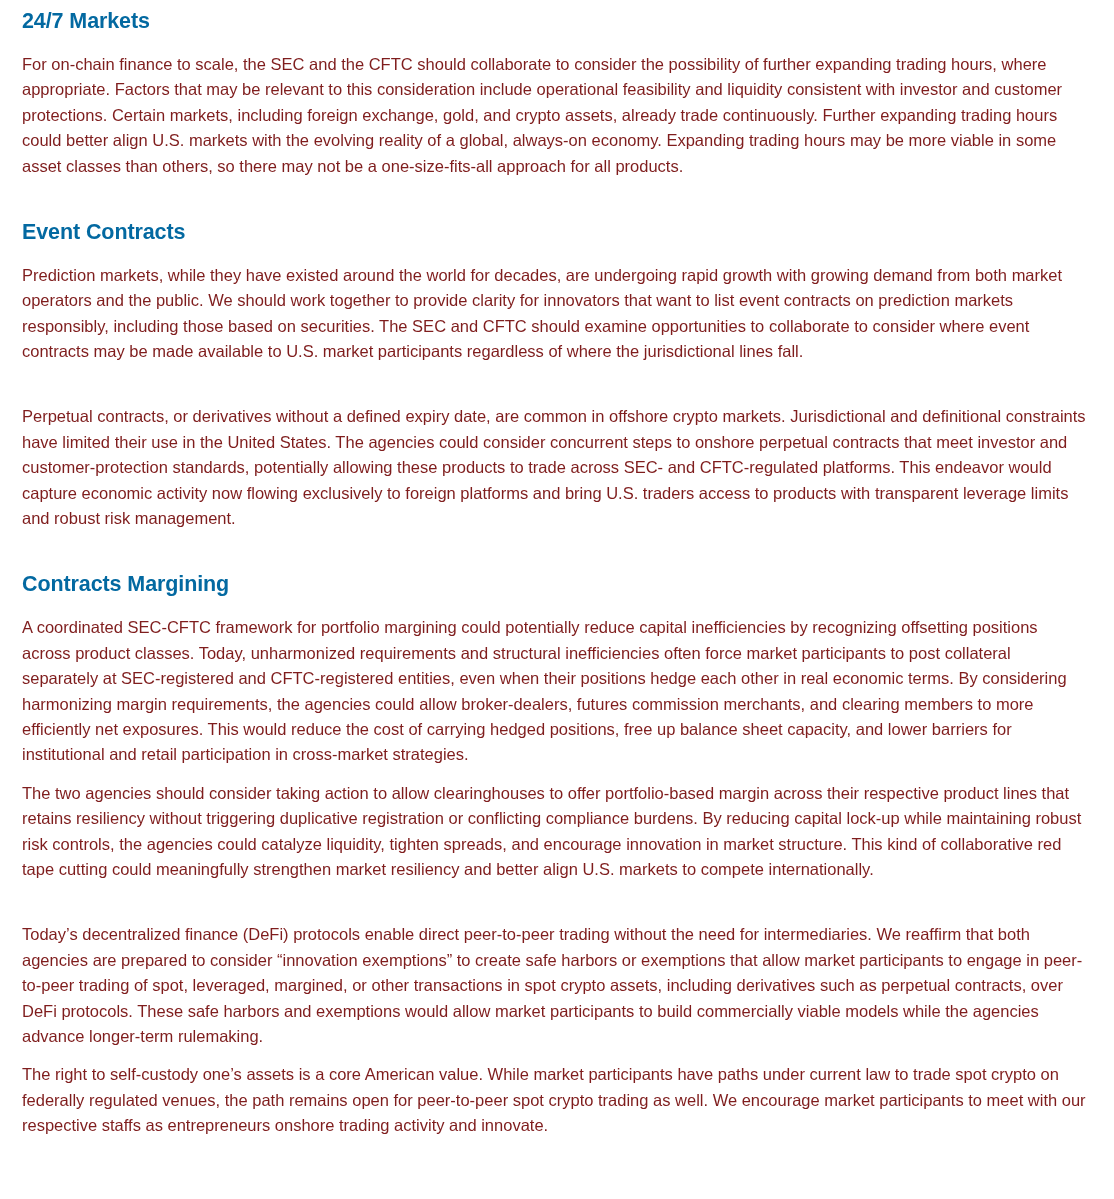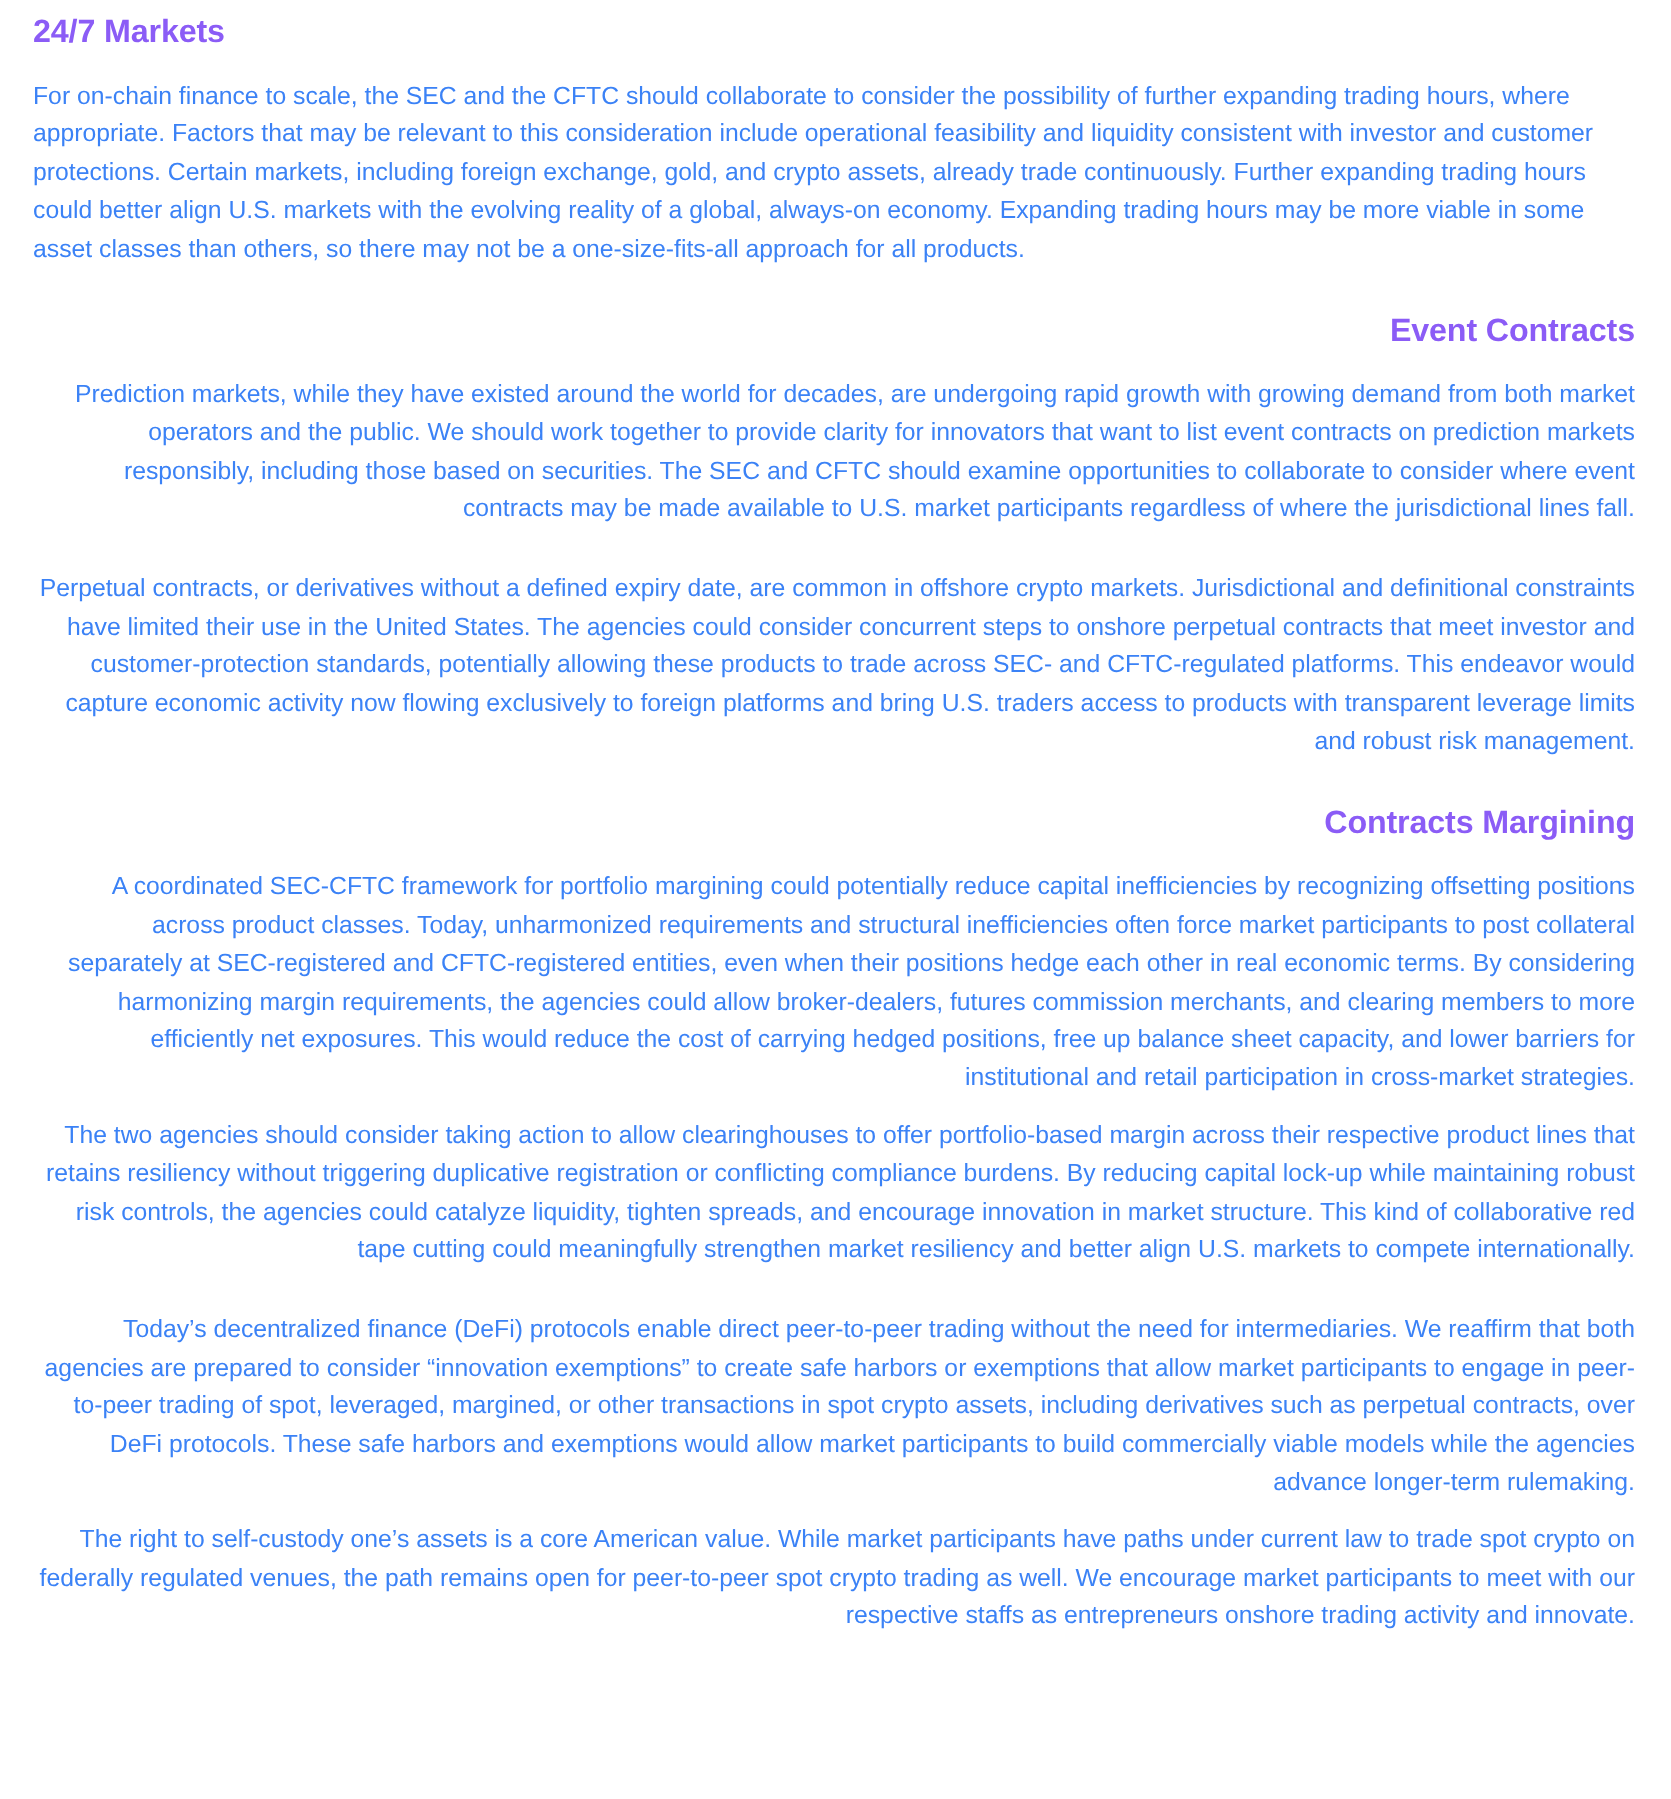--- a/index.html
+++ b/index.html
@@ -10,36 +10,35 @@
   body {
     width: 1114px;
     min-height: 1199px;
     padding: 8px 24px 6px 22px;
     color: #202124;
   }
   .doc {
     width: 100%;
   }
   .doc section + section {
-    margin-top: 28px;
-    text-align: right;
+    margin-top: 40px;
   }
   .doc h2 {
     font-size: 21.5px;
     line-height: 1.25;
     font-weight: 700;
-    color: #8b5cf6;
+    color: #0369a1;
     letter-spacing: -0.1px;
     margin: 0 0 17px 0;
   }
   .doc p {
     font-size: 16.5px;
     line-height: 25.4px;
     font-weight: 400;
-    color: #3b82f6;
+    color: #7f1d1d;
     margin: 0 0 13px 0;
   }
   .doc p:last-child { margin-bottom: 0; }
 </style>
 </head>
 <body>
 
 <main class="doc">
 
   <section>

